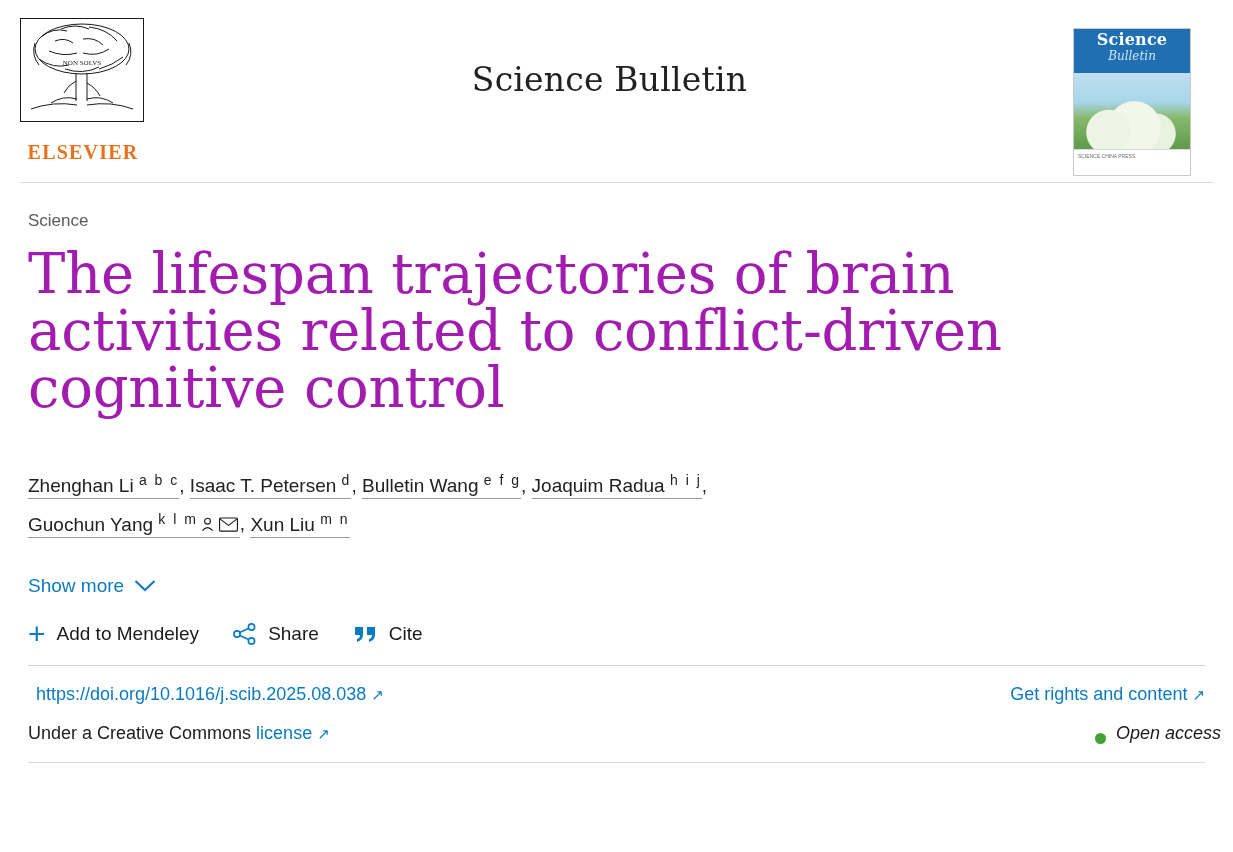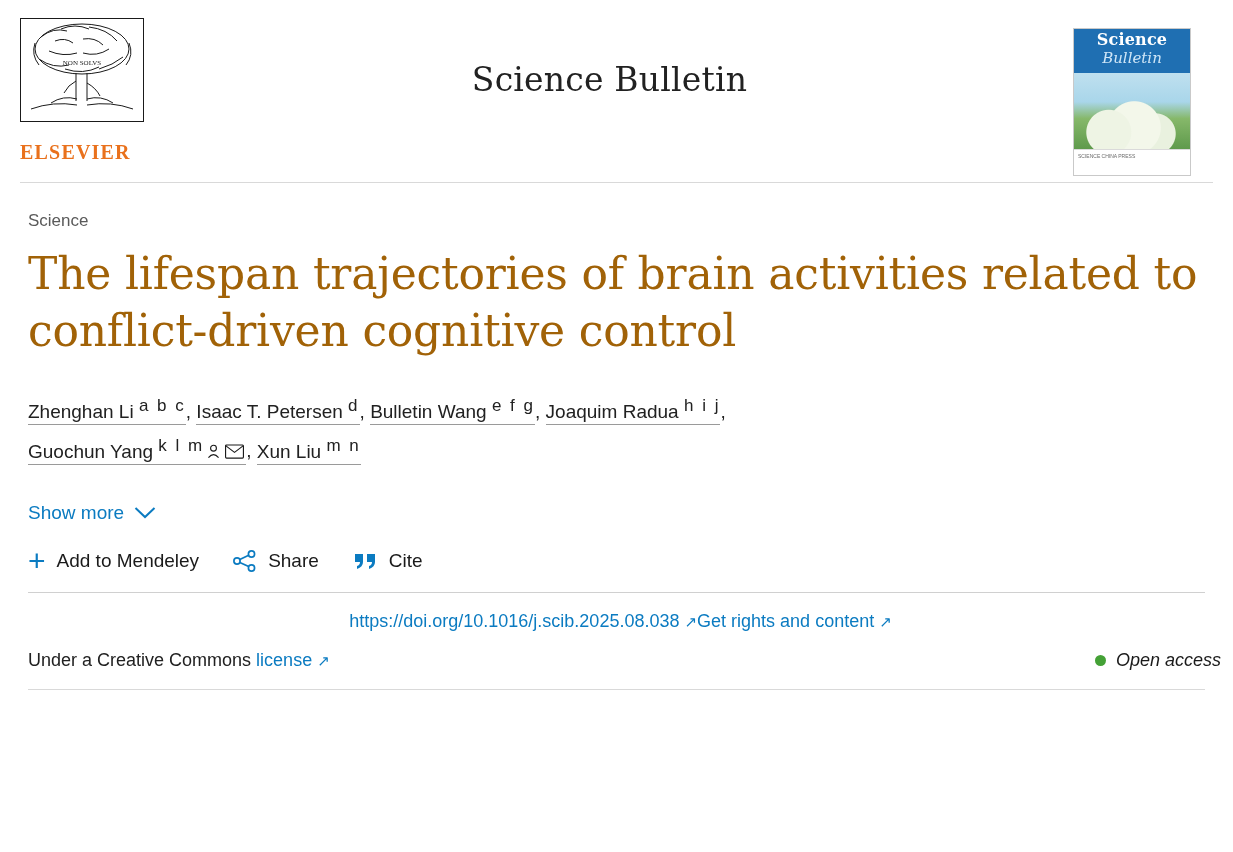--- a/index.html
+++ b/index.html
@@ -25,20 +25,21 @@
   .journal-header {
     display: flex;
     align-items: flex-start;
     padding: 18px 40px 0 20px;
     height: 182px;
     box-sizing: border-box;
   }
   .elsevier-logo {
     width: 126px;
     flex: 0 0 126px;
+    text-align: center;
   }
   .elsevier-mark {
     width: 124px;
     height: 104px;
     border: 1.5px solid #1a1a1a;
     box-sizing: border-box;
     position: relative;
     overflow: hidden;
     background: #fff;
   }
@@ -103,21 +104,21 @@
     font-weight: 700;
     letter-spacing: 0.2px;
   }
   .cover-sub {
     position: absolute;
     top: 20px;
     left: 0; right: 0;
     text-align: center;
     color: #cfe6f7;
     font-family: "DejaVu Serif", serif;
-    font-size: 15px;
+    font-size: 12px;
     font-style: italic;
   }
   .cover-art {
     position: absolute;
     top: 44px; left: 0; right: 0; bottom: 26px;
     background:
       radial-gradient(circle at 30% 78%, #eef4e4 0 22px, rgba(0,0,0,0) 23px),
       radial-gradient(circle at 52% 72%, #f3f7ea 0 26px, rgba(0,0,0,0) 27px),
       radial-gradient(circle at 70% 80%, #e9f1df 0 20px, rgba(0,0,0,0) 21px),
       linear-gradient(#bfe0ef 0%, #a9d6ea 38%, #86b86a 60%, #5f9a4c 100%);
@@ -144,40 +145,40 @@
   .article {
     padding: 28px 28px 0 28px;
   }
   .article-type {
     font-size: 17px;
     color: #5a5a5a;
     margin-bottom: 14px;
   }
   .article-title {
     font-family: "DejaVu Serif", serif;
-    font-size: 44px;
+    font-size: 56px;
     line-height: 57px;
     font-weight: 400;
-    color: #a16207;
-    margin: 0 0 30px 0;
+    color: #a21caf;
+    margin: 0 0 48px 0;
     letter-spacing: -0.2px;
   }
 
   .authors {
     font-size: 19px;
     line-height: 33px;
     color: #212121;
   }
   .author {
     border-bottom: 1px solid #9a9a9a;
     padding-bottom: 2px;
     white-space: nowrap;
   }
   .author .sups {
-    font-size: 17px;
+    font-size: 14px;
     vertical-align: super;
     letter-spacing: 2px;
   }
   .author-icon {
     display: inline-block;
     vertical-align: middle;
     margin: 0 2px;
   }
 
   .show-more {
@@ -214,39 +215,39 @@
   .action svg { display: block; }
 
   .rule2 {
     height: 1px;
     background: #d0d0d0;
     margin: 0 28px;
   }
 
   .doi-row {
     display: flex;
-    justify-content: center;
+    justify-content: space-between;
     align-items: center;
     padding: 18px 28px 0 36px;
     font-size: 18px;
   }
   .doi-row a, .link {
     color: #0b7bc1;
     text-decoration: none;
   }
   .license-row {
     display: flex;
     justify-content: space-between;
     align-items: center;
     padding: 18px 12px 0 28px;
     font-size: 18px;
   }
   .open-access {
     display: inline-flex;
-    align-items: center;
+    align-items: flex-end;
     gap: 10px;
     font-style: italic;
     color: #1a1a1a;
   }
   .dot {
     width: 11px; height: 11px;
     border-radius: 50%;
     background: #44a136;
     display: inline-block;
   }

